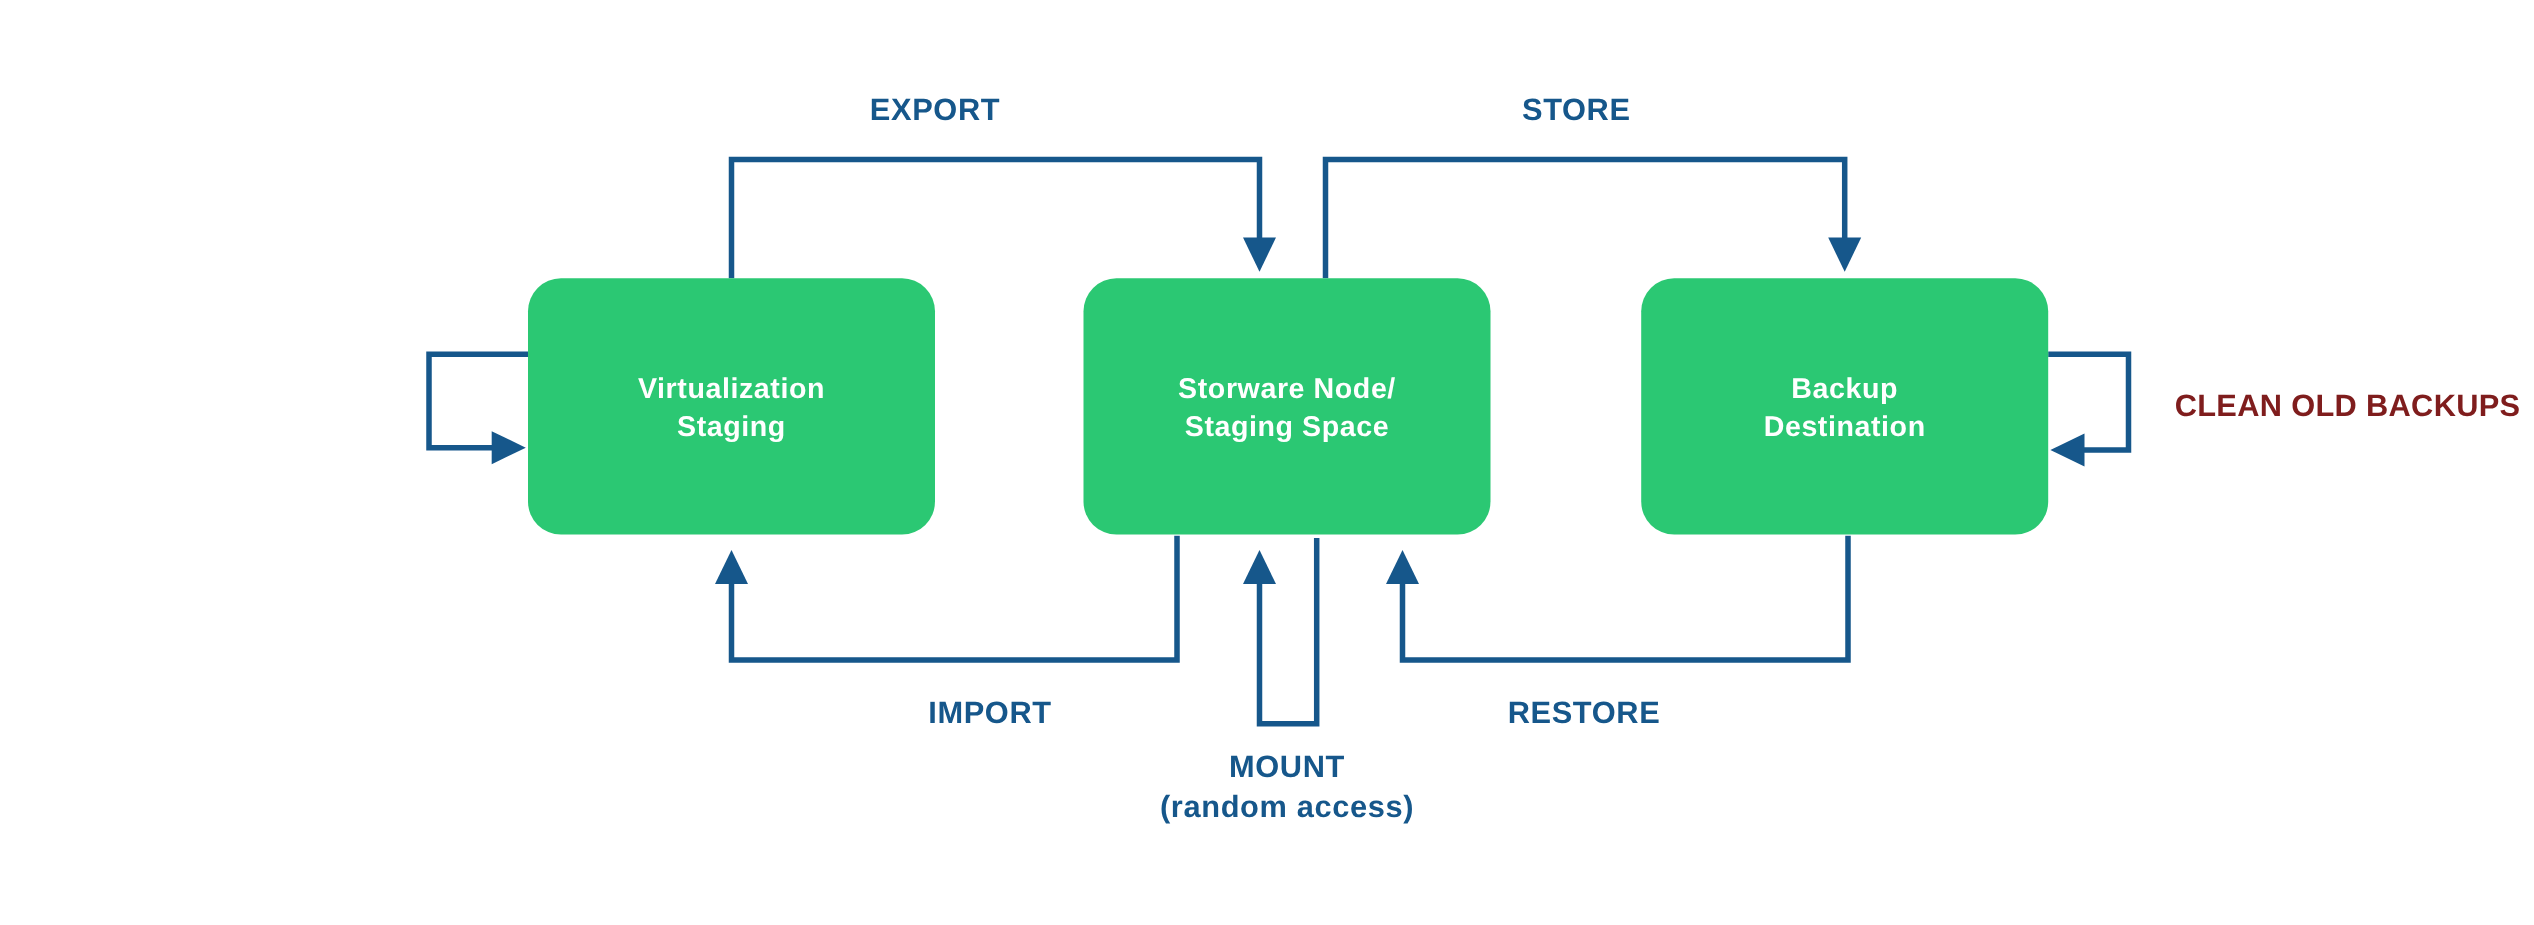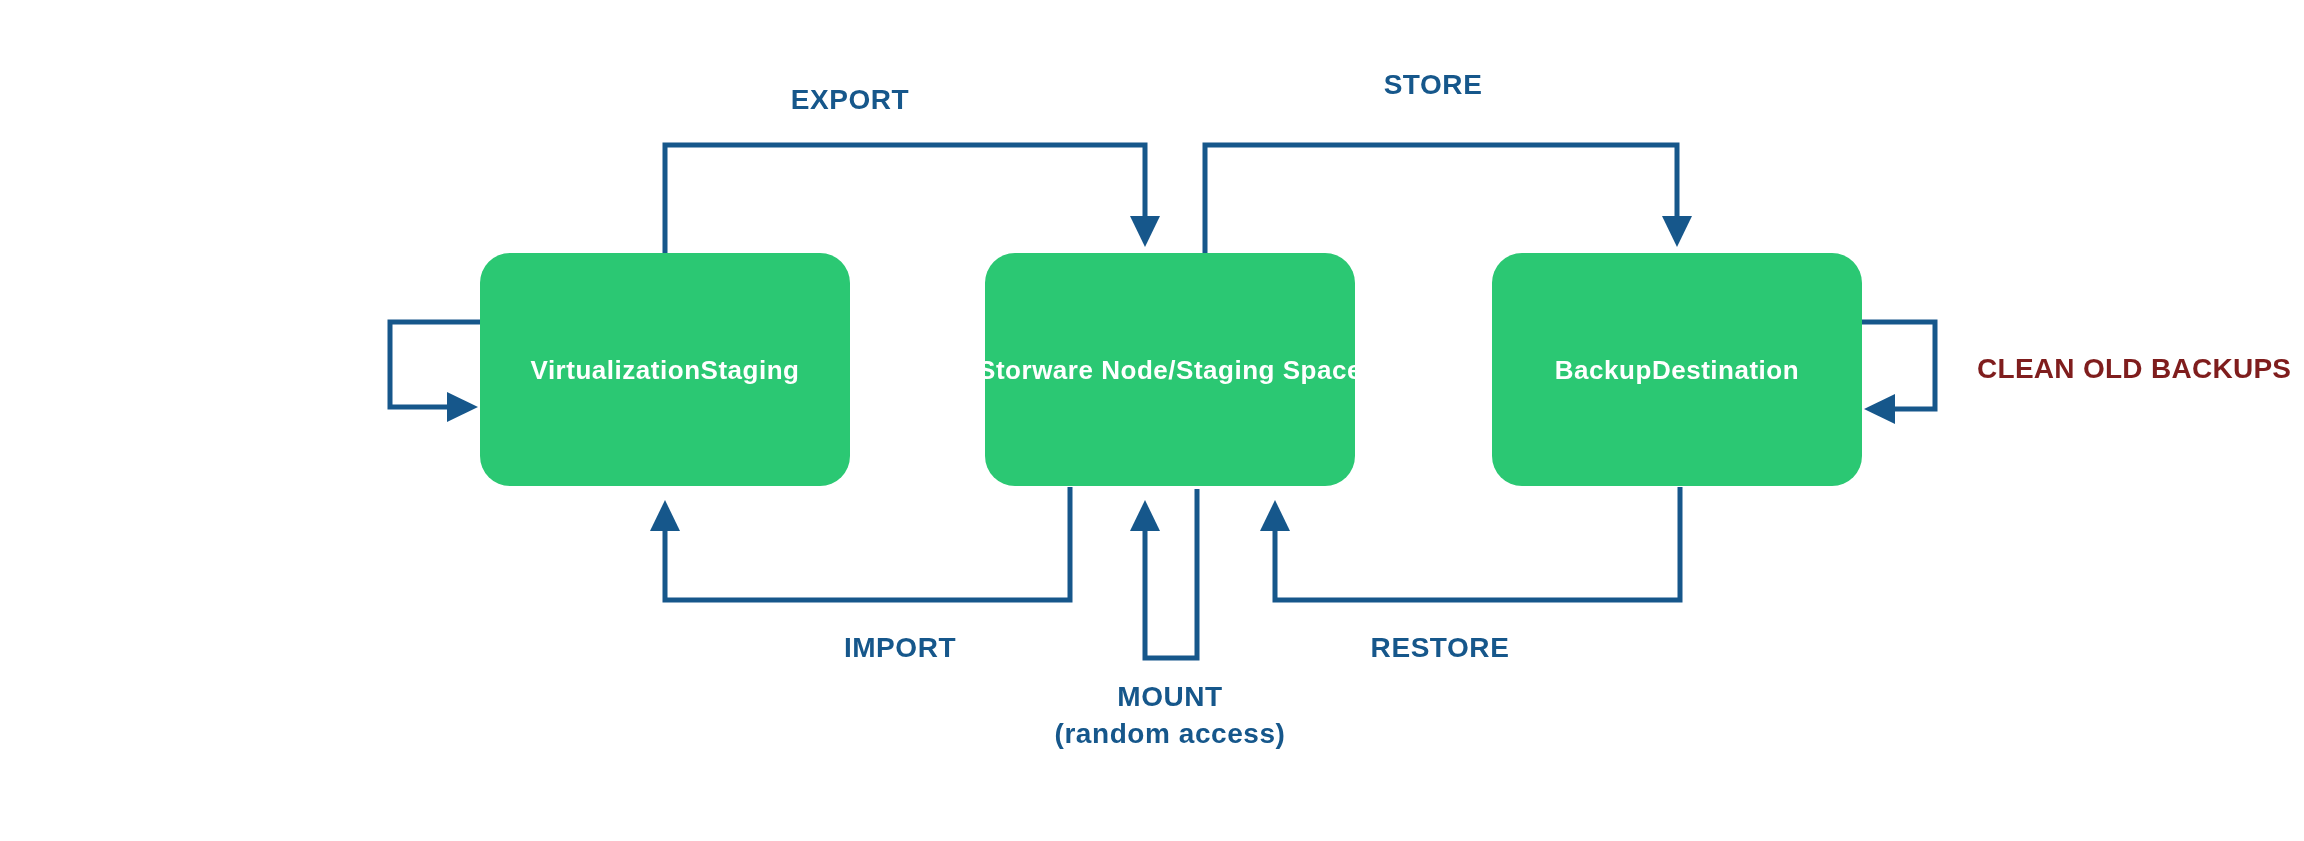--- a/index.html
+++ b/index.html
@@ -23,20 +23,21 @@
     height: 841px;
   }
   .node {
     position: absolute;
     top: 253px;
     width: 370px;
     height: 233px;
     background: #2BC873;
     border-radius: 30px;
     display: flex;
+    flex-direction: column;
     align-items: center;
     justify-content: center;
     text-align: center;
   }
   .node-virtualization { left: 480px; }
   .node-storware      { left: 985px; }
   .node-backup        { left: 1492px; }
   .node .node-line {
     color: #ffffff;
     font-size: 26px;
@@ -48,21 +49,21 @@
   .flow-label {
     position: absolute;
     color: #16578B;
     font-size: 28px;
     font-weight: 700;
     letter-spacing: 0.02em;
     white-space: nowrap;
     transform: translateX(-50%);
   }
   .label-export  { left: 850px;  top: 84px; }
-  .label-store   { left: 1433px; top: 69px; }
+  .label-store   { left: 1433px; top: 84px; }
   .label-import  { left: 900px;  top: 632px; }
   .label-restore { left: 1440px; top: 632px; }
   .label-mount   { left: 1170px; top: 681px; }
   .label-mount-sub { left: 1170px; top: 718px; }
   .side-label-left {
     position: absolute;
     left: 8px;
     top: 312px;
     width: 338px;
     text-align: right;

